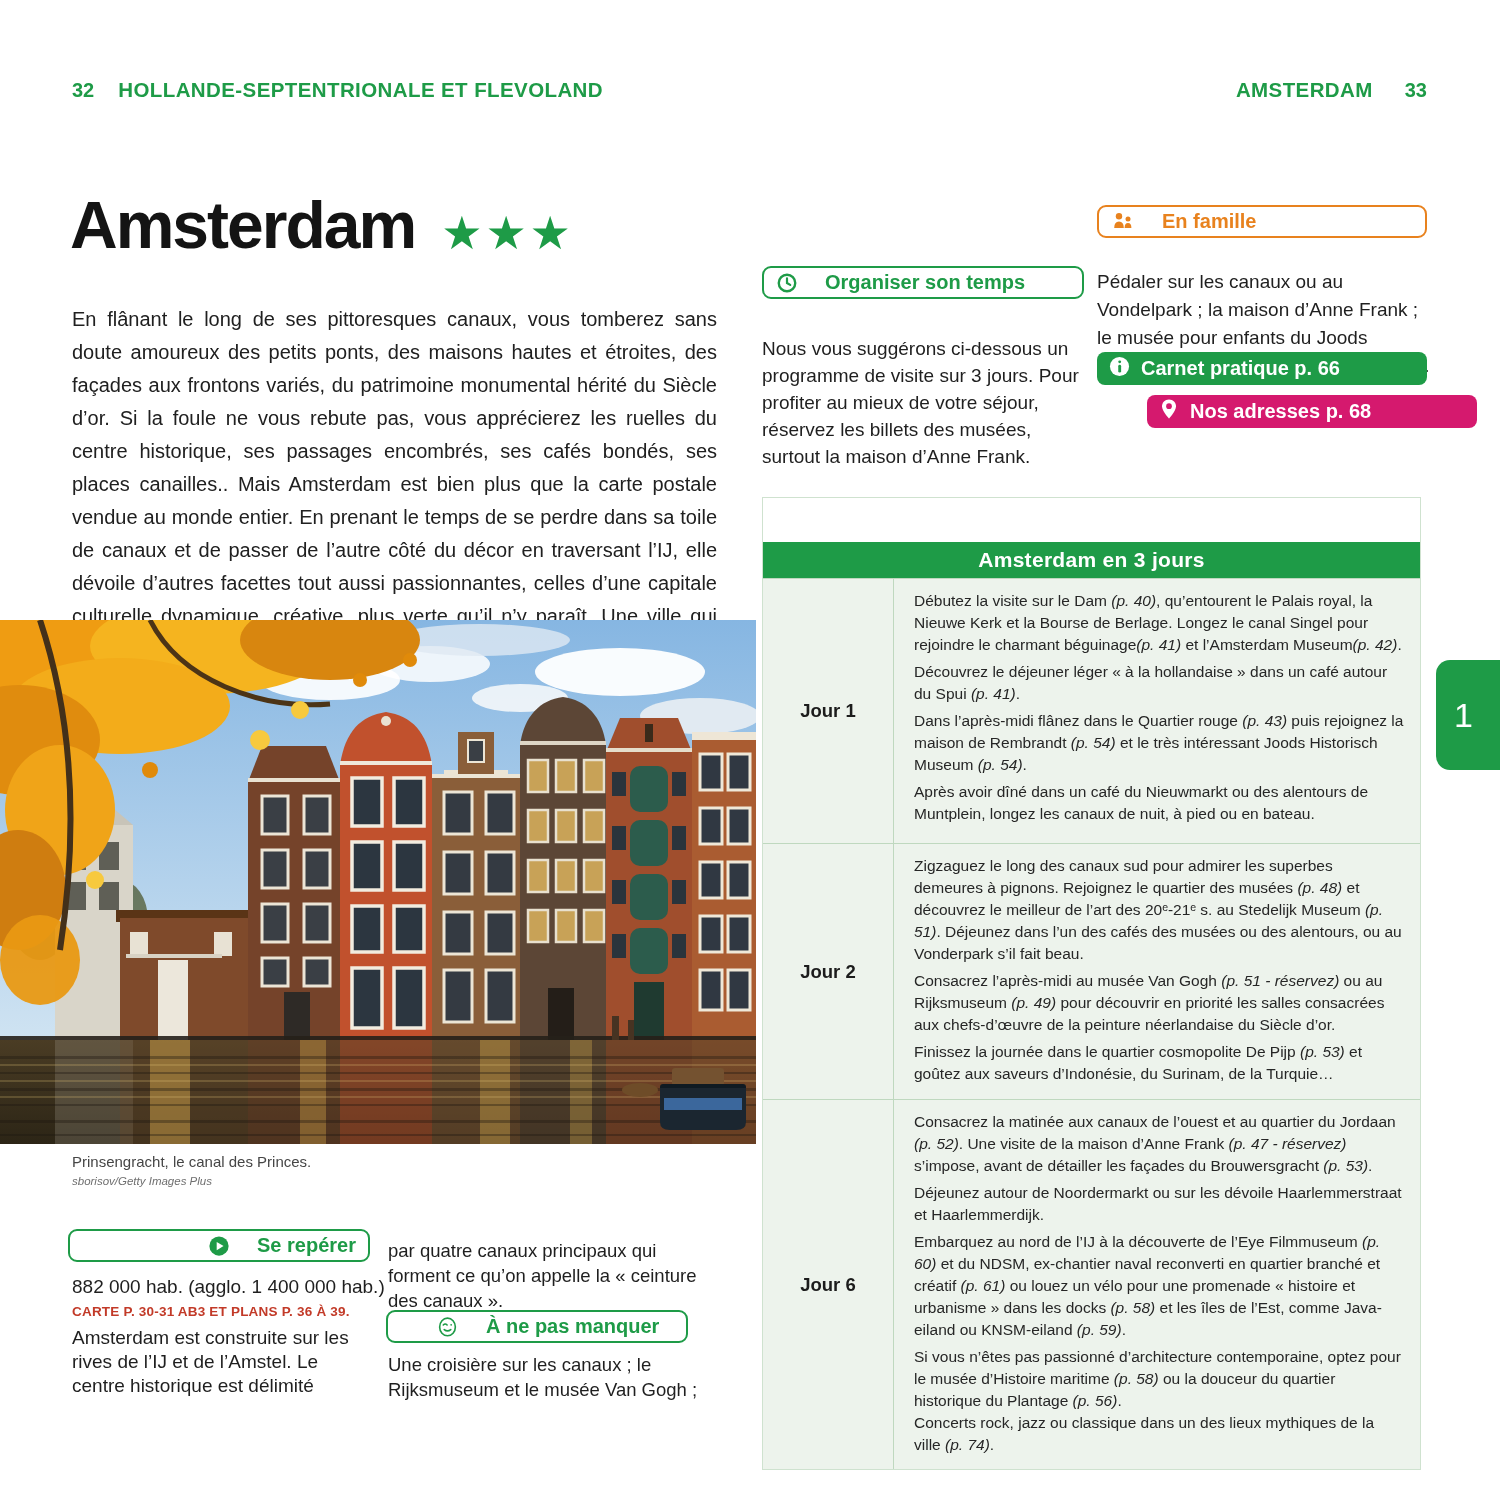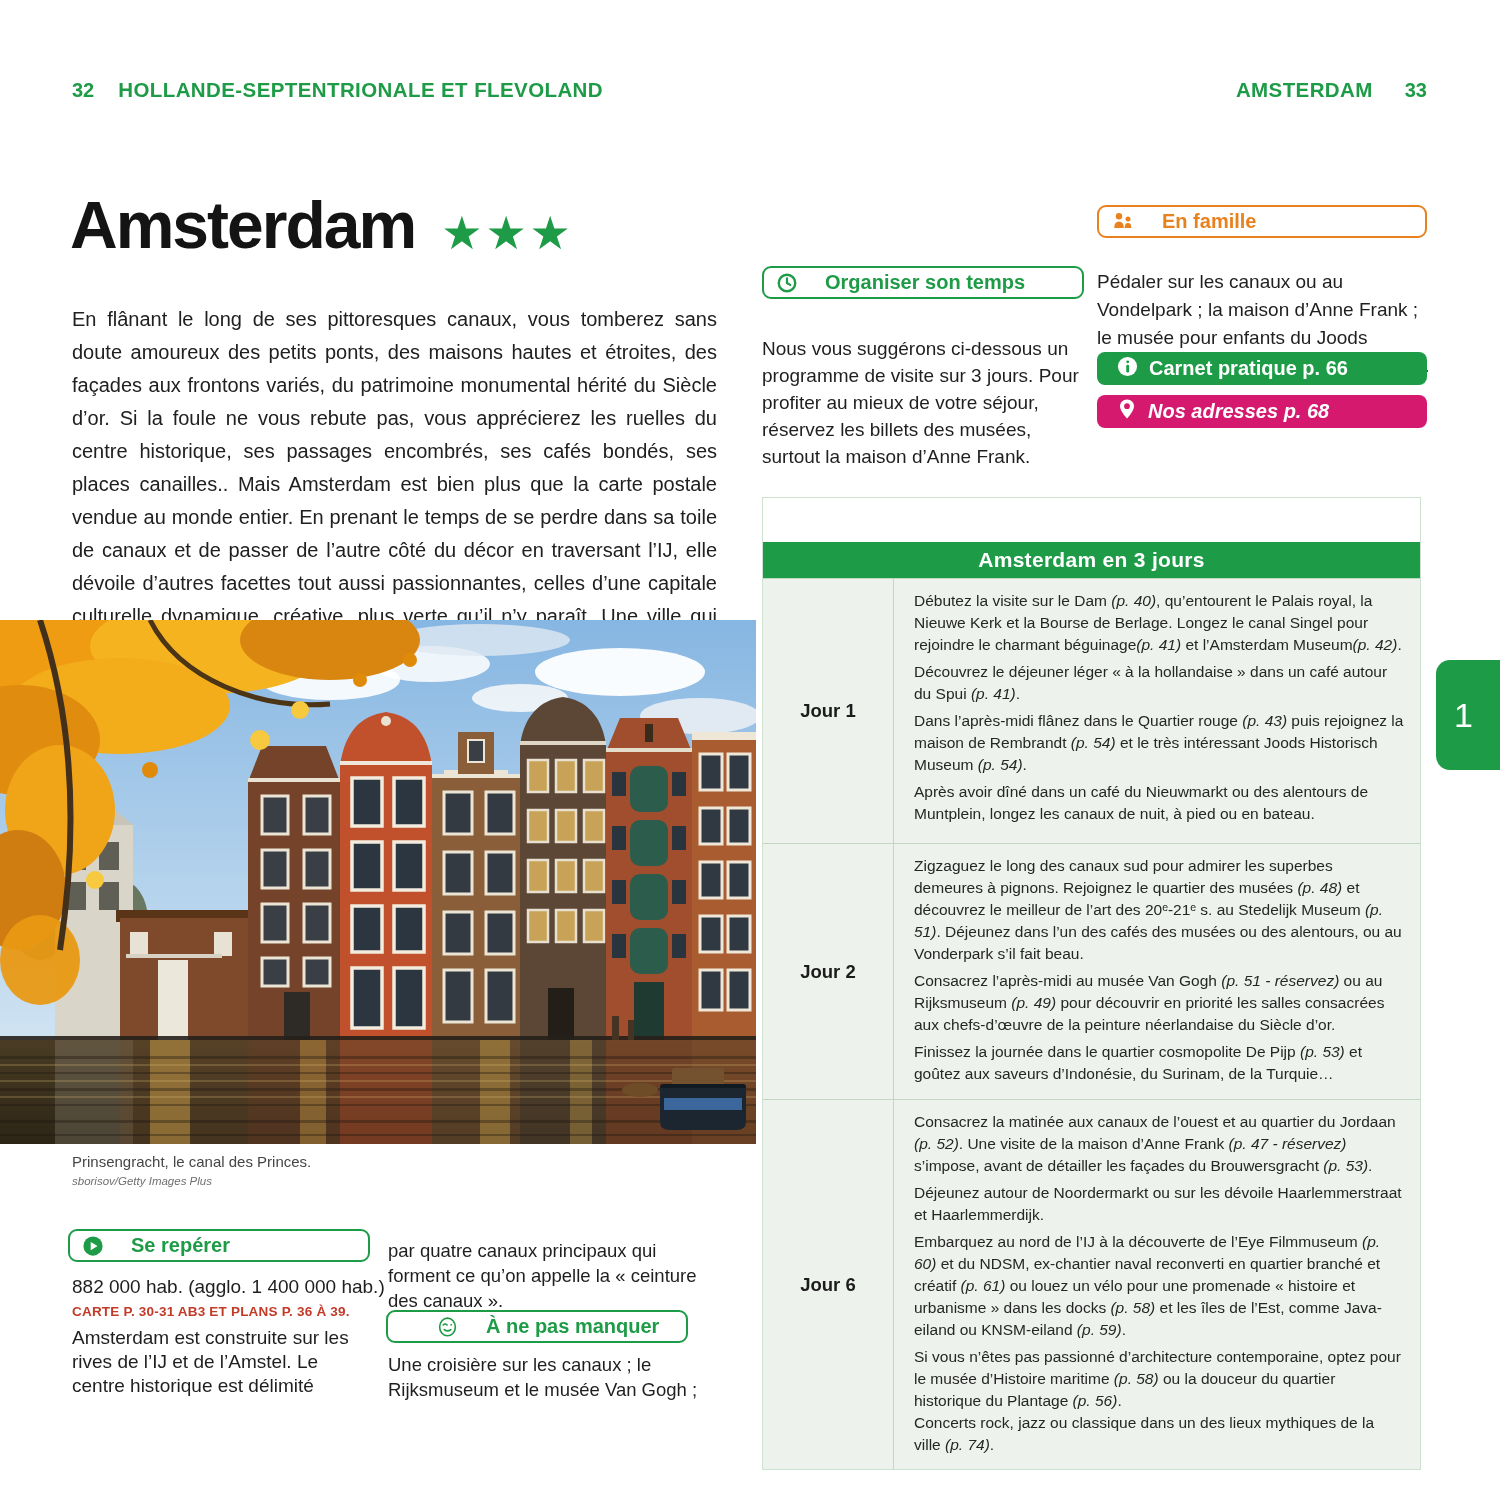--- a/index.html
+++ b/index.html
@@ -28,21 +28,21 @@
   .photo{position:absolute;left:0;top:620px;width:756px;height:524px;}
   .caption{position:absolute;left:72px;top:1153px;font-size:15px;color:#464646;}
   .credit{position:absolute;left:72px;top:1175px;font-size:11.5px;font-style:italic;color:#6f6f6f;}
   
   .tagbox{position:absolute;display:flex;align-items:center;gap:27px;height:33px;padding:0 12px;
     border:2px solid var(--green);border-radius:9px;background:#fff;color:var(--green);
     font-weight:700;font-size:20px;white-space:nowrap;}
   .tagbox.orange{border-color:var(--orange);color:var(--orange);}
   .tagbox .bicon{display:flex;align-items:center;}
   
-  .pill{position:absolute;display:flex;align-items:center;gap:11px;height:33px;padding:0 20px;
+  .pill{position:absolute;display:flex;align-items:center;gap:11px;height:33px;padding:0 12px;
     border-radius:8px;color:#fff;font-weight:700;font-size:20px;white-space:nowrap;}
   .pill.green{background:var(--green);}
   .pill.pink{background:var(--pink);}
   
   .coltext{position:absolute;font-size:19px;line-height:27px;color:#1f1f1f;}
   .coltext i{font-style:italic;}
   
   .itin{position:absolute;left:762px;top:497px;width:659px;border:1px solid #cfe2cf;}
   .itin-head{height:36px;line-height:36px;background:var(--green);color:#fff;text-align:center;
     font-weight:700;font-size:21px;letter-spacing:.3px;margin-top:44px;}
@@ -317,21 +317,21 @@
   <div class="pill green" style="left:1097px;top:352px;width:330px;">
     <span class="bicon">
       <svg width="21" height="21" viewBox="0 0 22 22">
           <circle cx="11" cy="11" r="10" fill="#ffffff"></circle>
           <rect x="9.7" y="4.6" width="3" height="3" rx="1.5" fill="#1e9b47"></rect>
           <rect x="9.7" y="9.2" width="3" height="8.2" rx="1.5" fill="#1e9b47"></rect>
         </svg>
     </span>
     <span>Carnet pratique p. 66</span>
   </div>
-  <div class="pill pink" style="left:1097px;top:395px;width:330px;font-style:italic;">
+  <div class="pill pink" style="left:1147px;top:395px;width:330px;">
     <span class="bicon">
       <svg width="20" height="22" viewBox="0 0 24 26">
           <path d="M12,1.5 C7,1.5 3.6,5.2 3.6,9.8 C3.6,15.6 12,24.5 12,24.5 C12,24.5 20.4,15.6 20.4,9.8 C20.4,5.2 17,1.5 12,1.5 Z" fill="#ffffff"></path>
           <circle cx="12" cy="9.6" r="3.4" fill="#d5196e"></circle>
         </svg>
     </span>
     <span>Nos adresses p. 68</span>
   </div>
 
   <div class="itin">
@@ -360,21 +360,21 @@
       <div class="day-cell">Jour 6</div>
       <div class="day-content">
         <p>Consacrez la matinée aux canaux de l’ouest et au quartier du Jordaan <i>(p. 52)</i>. Une visite de la maison d’Anne Frank <i>(p. 47 - réservez)</i> s’impose, avant de détailler les façades du Brouwersgracht <i>(p. 53)</i>.</p>
         <p>Déjeunez autour de Noordermarkt ou sur les dévoile Haarlemmerstraat et Haarlemmerdijk.</p>
         <p>Embarquez au nord de l’IJ à la découverte de l’Eye Filmmuseum <i>(p. 60)</i> et du NDSM, ex-chantier naval reconverti en quartier branché et créatif <i>(p. 61)</i> ou louez un vélo pour une promenade « histoire et urbanisme » dans les docks <i>(p. 58)</i> et les îles de l’Est, comme Java-eiland ou KNSM-eiland <i>(p. 59)</i>.</p>
         <p>Si vous n’êtes pas passionné d’architecture contemporaine, optez pour le musée d’Histoire maritime <i>(p. 58)</i> ou la douceur du quartier historique du Plantage <i>(p. 56)</i>.<br>Concerts rock, jazz ou classique dans un des lieux mythiques de la ville <i>(p. 74)</i>.</p>
       </div>
     </div>
   </div>
 
-  <div class="tagbox" style="left:68px;top:1229px;width:302px;">
+  <div class="tagbox" style="left:68px;top:1229px;width:302px;justify-content:flex-end;">
     <span class="bicon">
       <svg width="22" height="22" viewBox="0 0 24 24">
           <circle cx="12" cy="12" r="10.5" fill="#1e9b47"></circle>
           <polygon points="9.5,7.5 9.5,16.5 17,12" fill="#ffffff"></polygon>
         </svg>
     </span>
     <span>Se repérer</span>
   </div>
   <div class="pop">882 000 hab. (agglo. 1 400 000 hab.)</div>
   <div class="mapref">CARTE P. 30-31 AB3 ET PLANS P. 36 À 39.</div>

